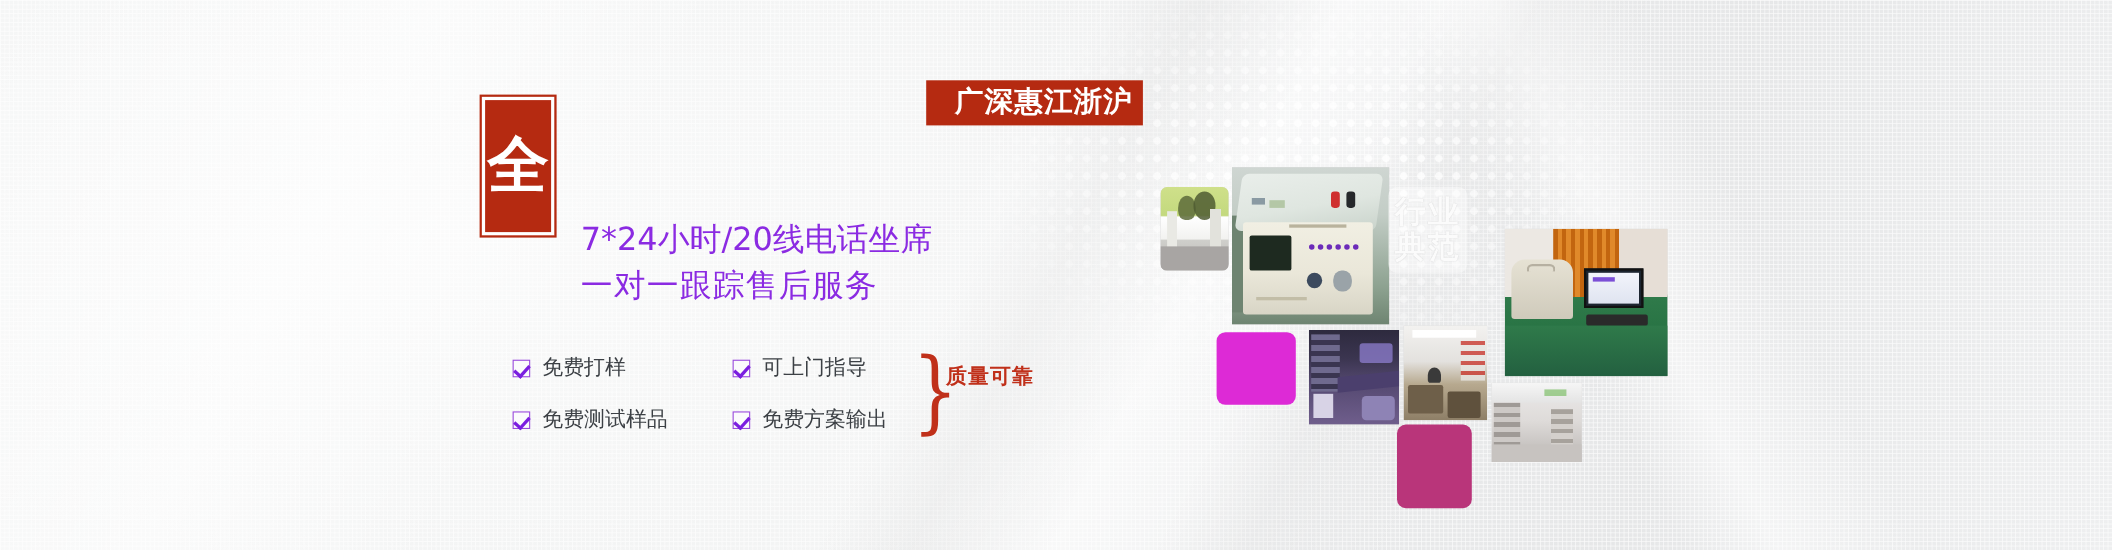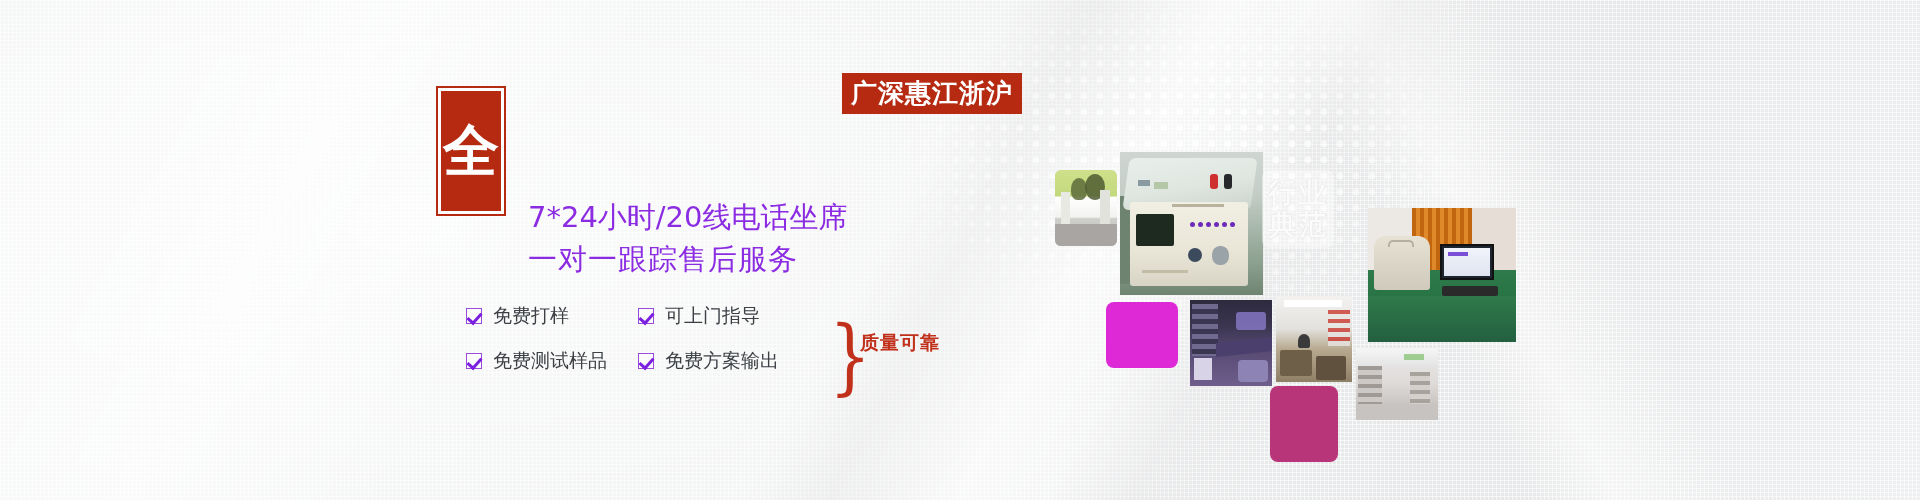--- a/index.html
+++ b/index.html
@@ -102,46 +102,47 @@
 
   
   .region-tag {
     position: absolute;
     left: 842px; top: 73px;
     background: #b52a11;
     color: #ffffff;
     font-size: 26px;
     font-weight: bold;
     line-height: 1;
-    padding: 7px 9px 8px 9px;
+    padding: 7px 9px 8px 26px;
     white-space: nowrap;
     font-family: "DejaVu Sans", "Liberation Sans", sans-serif;
     letter-spacing: 1px;
   }
 
   
   .subtitle {
     position: absolute;
     left: 528px; top: 196px;
     color: #8b2be2;
     font-size: 29px;
     line-height: 42px;
     white-space: nowrap;
     font-family: "DejaVu Sans", "Liberation Sans", sans-serif;
   }
   .subtitle .line2 { letter-spacing: 1px; }
 
   
   .features {
     position: absolute;
-    left: 466px; top: 306px;
+    left: 466px; top: 325px;
     display: grid;
     grid-template-columns: 172px 180px;
     grid-row-gap: 26px;
     grid-column-gap: 0px;
+    gap: 28px;
   }
   .feat {
     display: flex;
     align-items: center;
     white-space: nowrap;
   }
   .chk {
     position: relative;
     width: 16px; height: 16px;
     border: 1px solid #9a4bdc;

